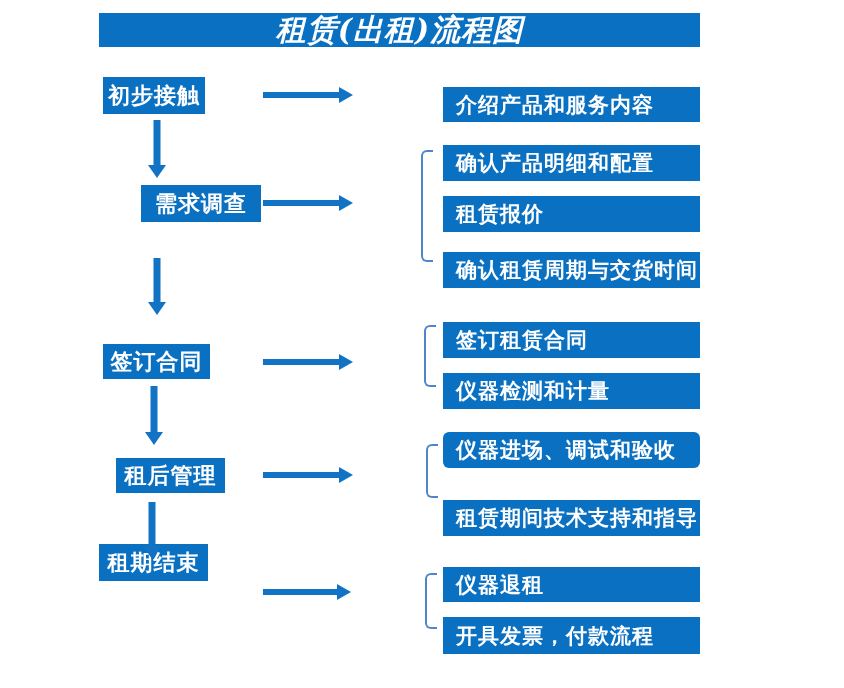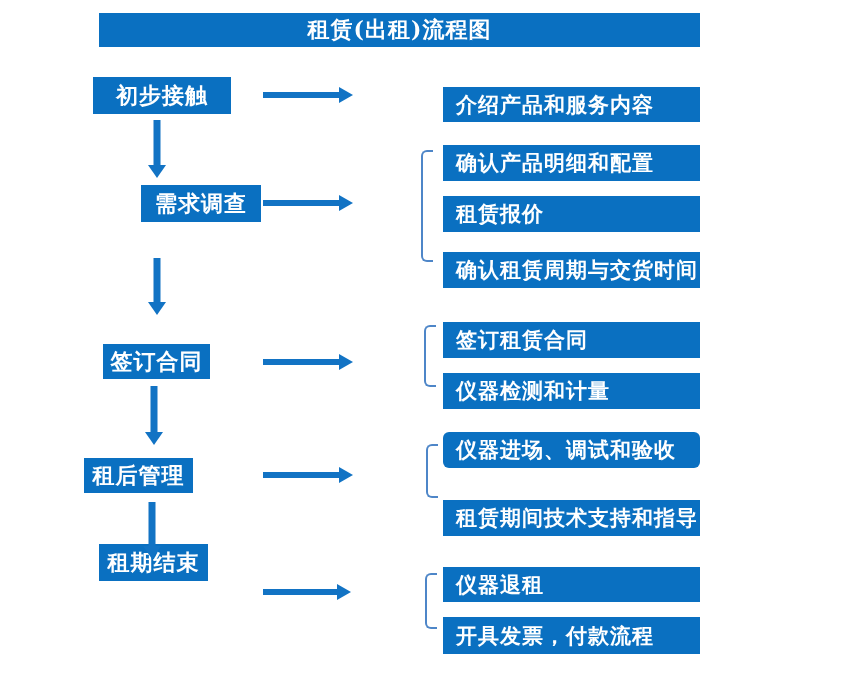--- a/index.html
+++ b/index.html
@@ -15,24 +15,25 @@
     width:844px;height:688px;
     background:var(--bg);
     font-family:"DejaVu Serif","Liberation Serif",serif;
     overflow:hidden;
   }
   .banner{
     position:absolute;
     background:var(--box);
     color:var(--boxtext);
     font-weight:bold;
-    font-size:22px;
+    font-size:30px;
     text-align:right;
     display:flex;align-items:center;justify-content:center;
     letter-spacing:1px;
+    font-style:italic;
   }
   .stage-box{
     position:absolute;
     background:var(--box);
     color:var(--boxtext);
     font-weight:bold;
     font-size:22px;
     display:flex;align-items:center;justify-content:center;
     letter-spacing:1px;
     white-space:nowrap;
@@ -86,24 +87,24 @@
 </style>
 </head>
 <body>
 
 <div class="canvas">
 
   <div class="banner" style="left:99px;top:13px;width:601px;height:34px;">
     <span>租赁(出租)流程图</span>
   </div>
 
-  <div class="stage-box" style="left:93px;top:77px;width:138px;height:37px;">初步接触</div>
+  <div class="stage-box" style="left:103px;top:77px;width:102px;height:37px;">初步接触</div>
   <div class="stage-box" style="left:103px;top:185px;width:120px;height:37px;margin-left:38px;">需求调查</div>
   <div class="stage-box" style="left:103px;top:344px;width:107px;height:35px;">签订合同</div>
-  <div class="stage-box" style="left:84px;top:458px;width:109px;height:35px;">租后管理</div>
+  <div class="stage-box" style="left:116px;top:458px;width:109px;height:35px;">租后管理</div>
   <div class="stage-box" style="left:99px;top:544px;width:109px;height:37px;">租期结束</div>
 
   <div class="arrow-down" style="left:148px;top:120px;height:58px;">
     <div class="shaft"></div>
     <div class="head"></div>
   </div>
   <div class="arrow-down" style="left:148px;top:258px;height:57px;">
     <div class="shaft"></div>
     <div class="head"></div>
   </div>

